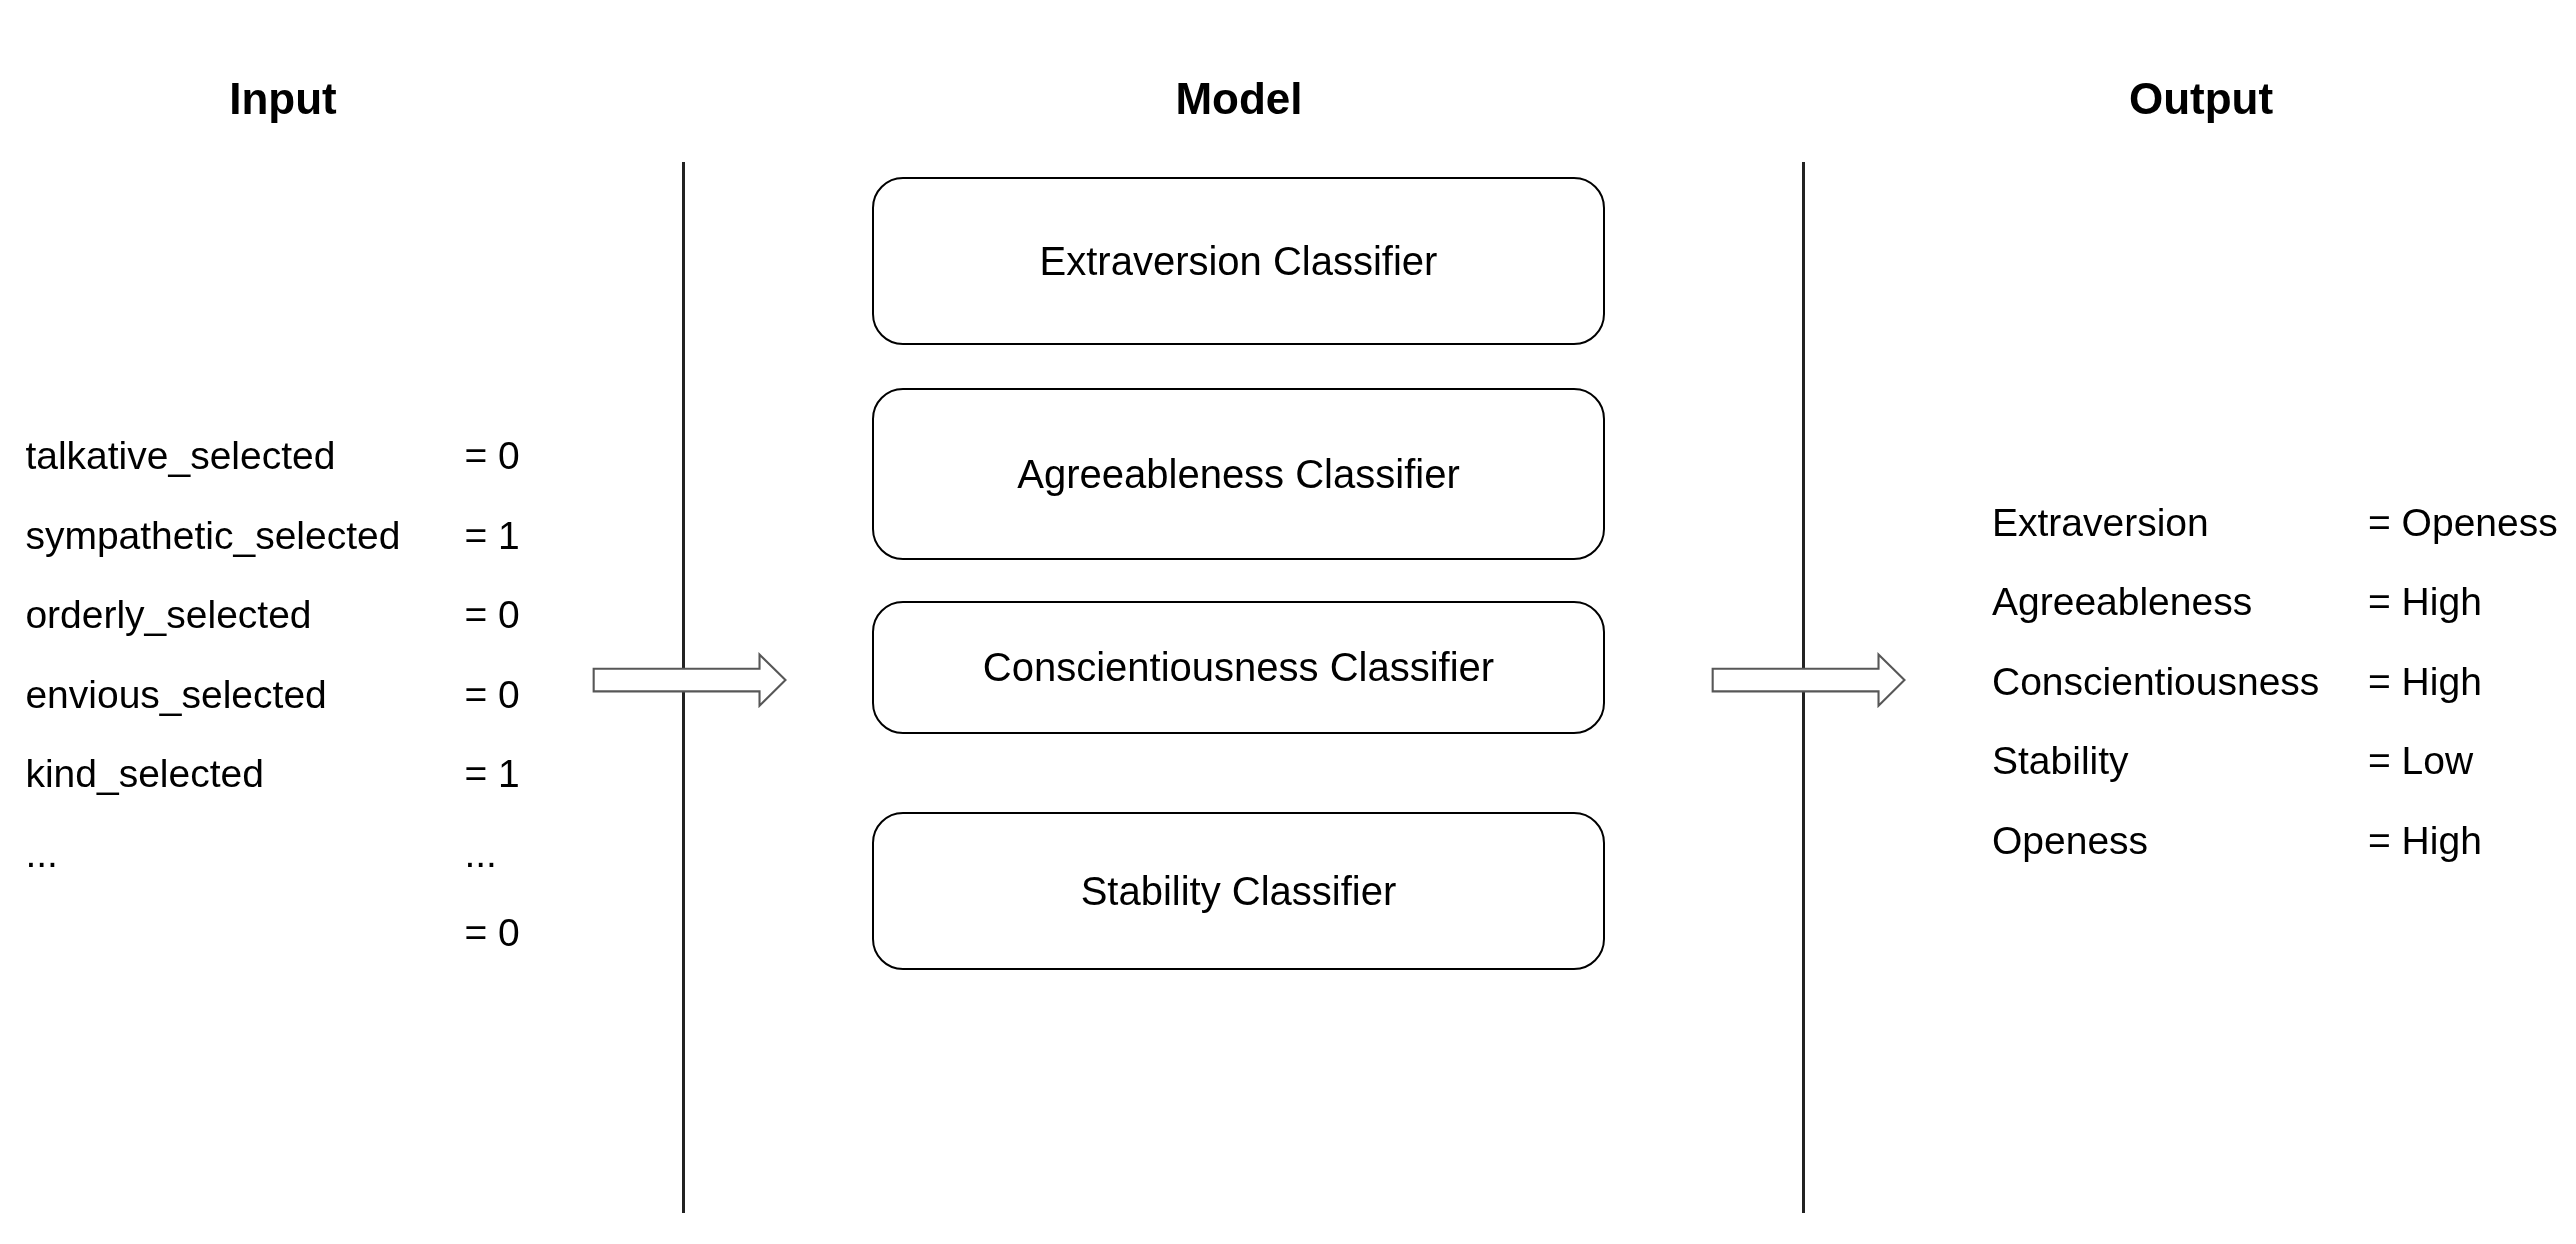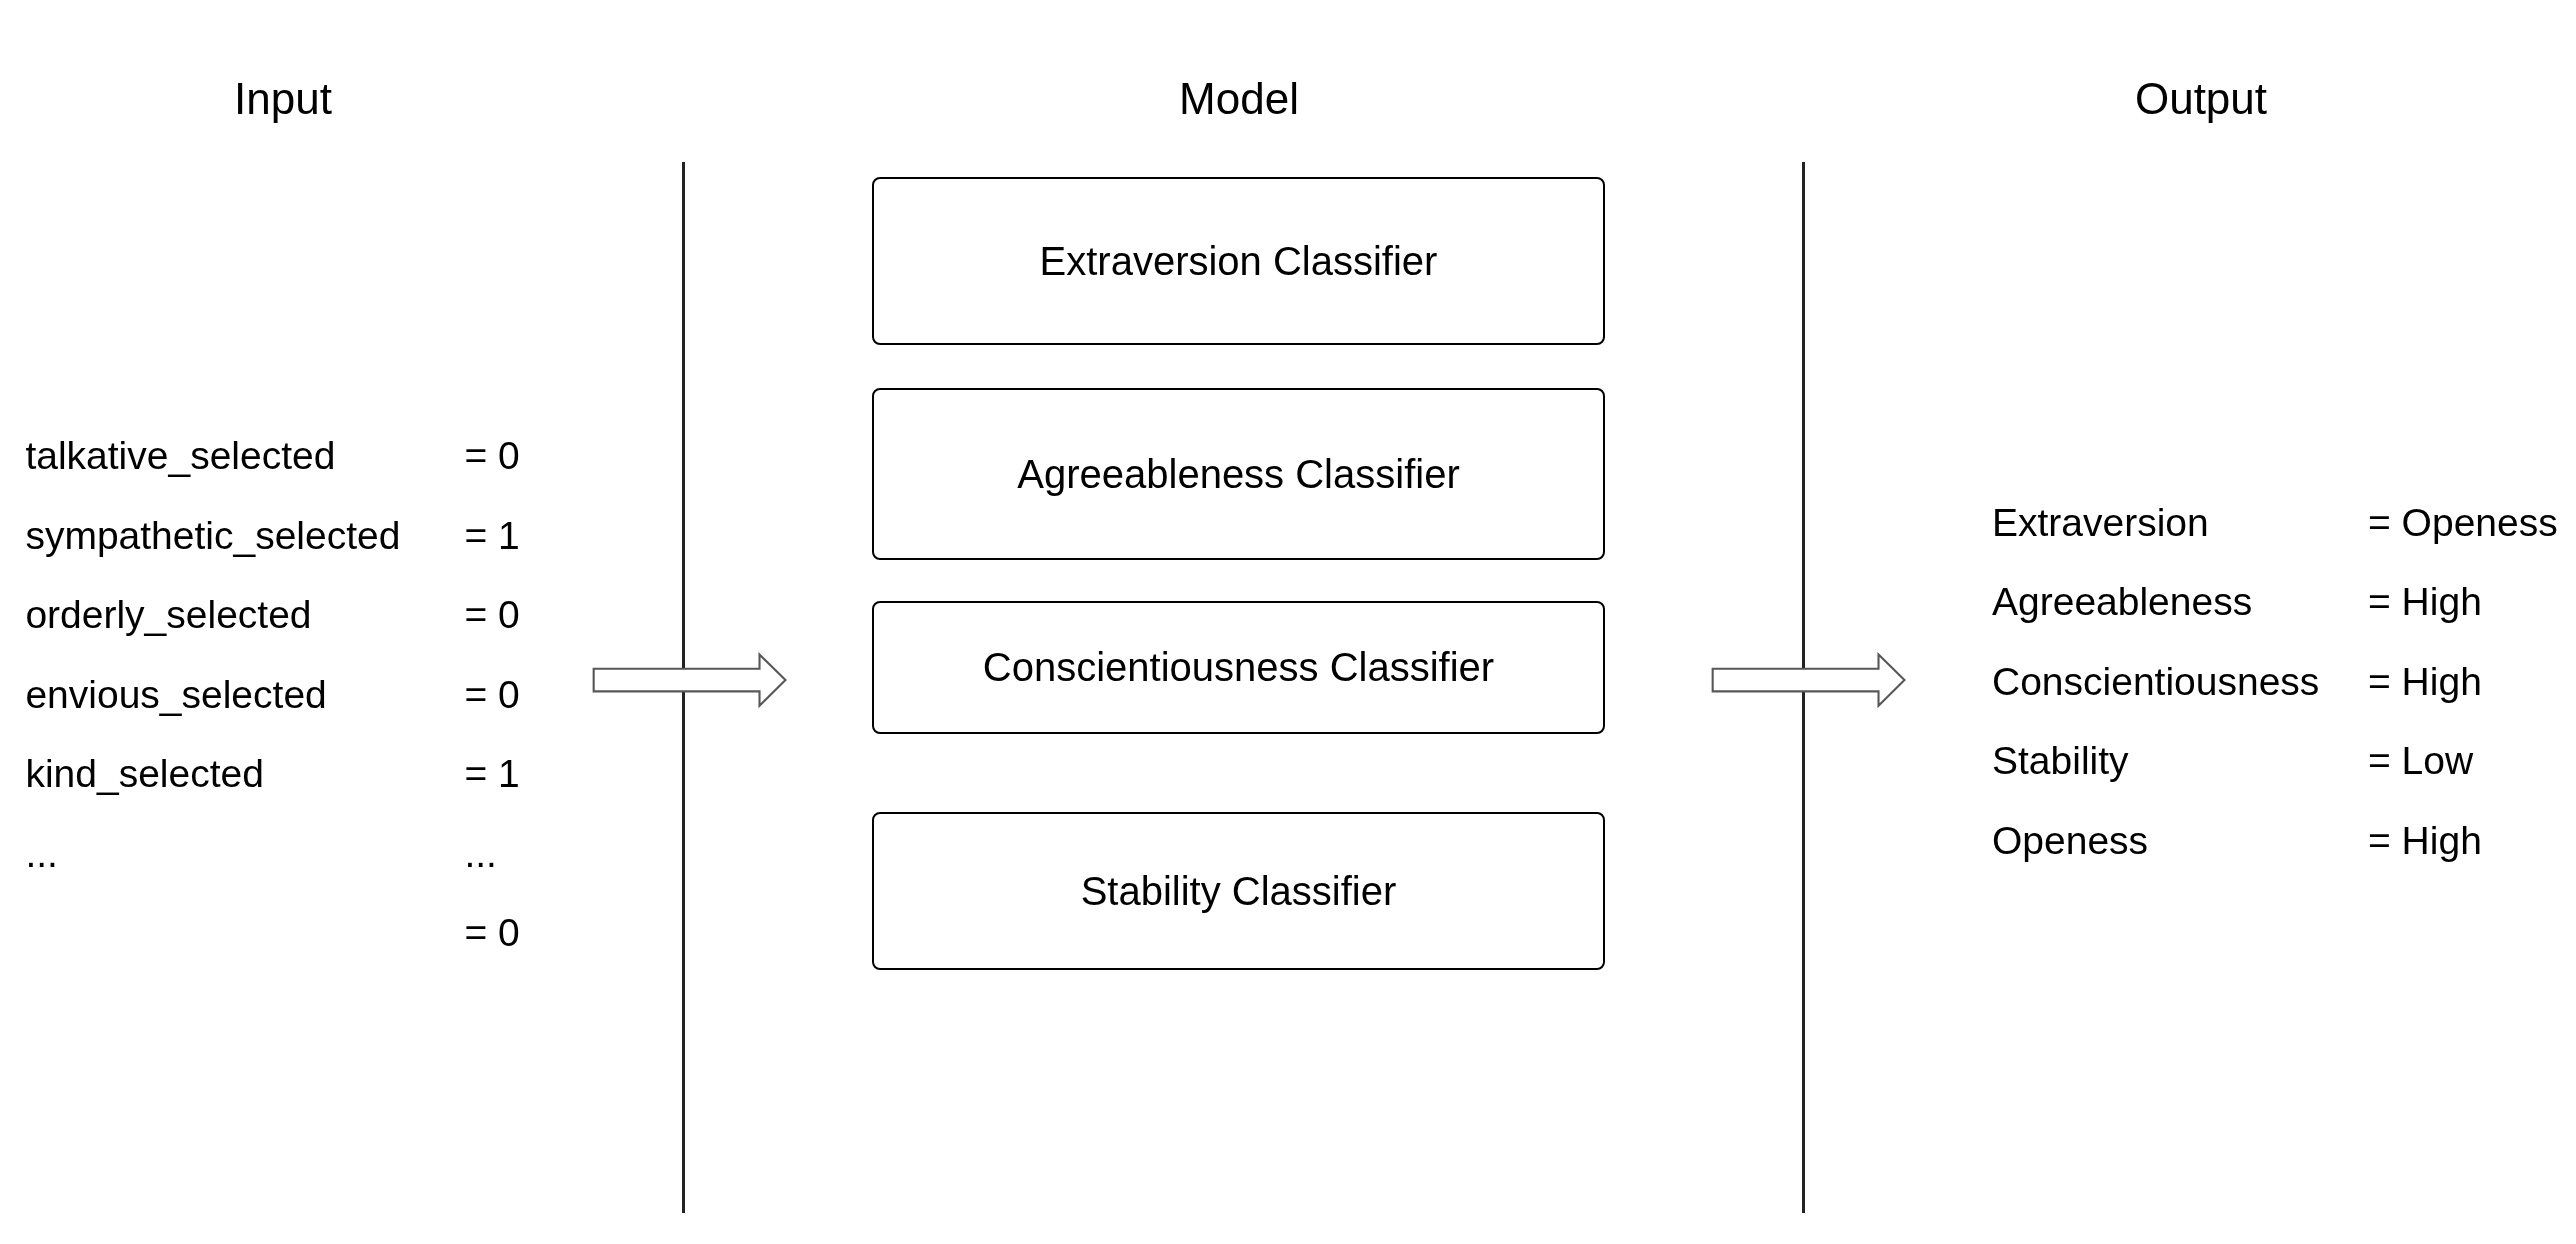--- a/index.html
+++ b/index.html
@@ -3,31 +3,31 @@
 <meta charset="utf-8">
 <style>
   html,body{margin:0;padding:0;}
   body{
     width:2576px;height:1244px;background:#ffffff;position:relative;
     font-family:"Liberation Sans", sans-serif;color:#000;overflow:hidden;
   }
   .canvas{position:absolute;left:0;top:0;width:2576px;height:1244px;}
   .col-header{
     position:absolute;top:75px;transform:translateX(-50%);
-    font-size:44px;font-weight:normal;line-height:47px;white-space:nowrap;
+    font-size:44px;font-weight:bold;line-height:47px;white-space:nowrap;
   }
   .vline{position:absolute;top:162px;width:2.5px;height:1051px;background:#222222;}
   .io-row{position:absolute;height:50px;line-height:50px;font-size:39px;white-space:nowrap;}
   .io-label{position:absolute;left:12px;top:0;}
   .io-value{position:absolute;top:0;}
   .input-row .io-value{left:451px;}
   .output-row .io-value{left:388px;}
   .classifier-box{
     position:absolute;left:872px;width:733px;background:#ffffff;
-    border:2.9px solid #000000;border-radius:8px;box-sizing:border-box;
+    border:2.9px solid #000000;border-radius:31px;box-sizing:border-box;
     display:flex;align-items:center;justify-content:center;
   }
   .classifier-label{font-size:40px;white-space:nowrap;}
   .flow-arrow{position:absolute;top:652px;width:196px;height:57px;z-index:5;}
   .input-list{position:absolute;left:13.4px;top:0;}
   .output-list{position:absolute;left:1980px;top:0;}
 </style>
 </head>
 <body>
 

